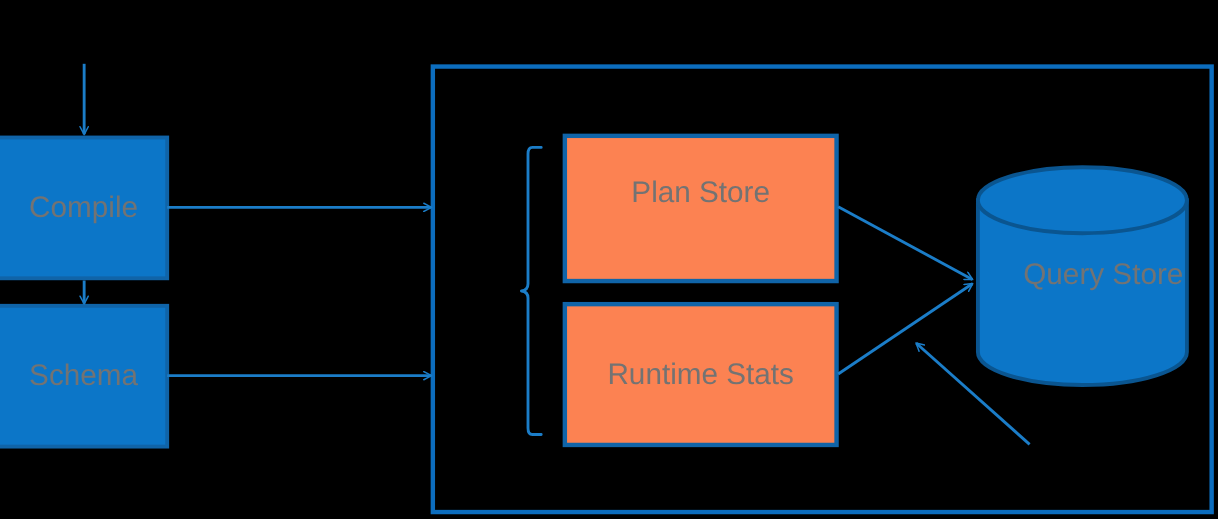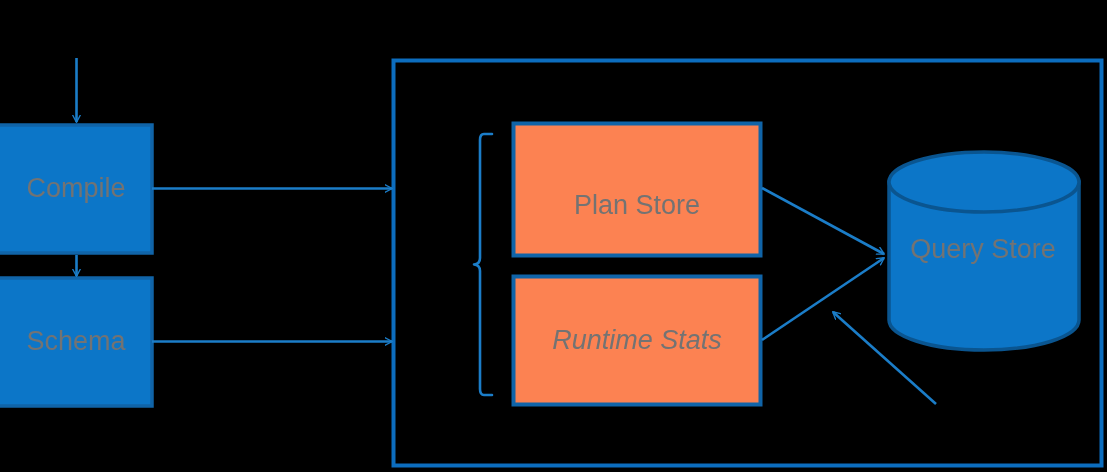--- a/index.html
+++ b/index.html
@@ -33,23 +33,23 @@
     justify-content: center;
     text-align: center;
     color: #737373;
     font-family: "Liberation Sans", sans-serif;
     font-weight: 400;
     pointer-events: none;
     line-height: 1.16;
   }
   .lbl-compile   { left: 0px;   top: 125px; width: 152px; height: 128px; font-size: 27px; }
   .lbl-execute   { left: 0px;   top: 278px; width: 152px; height: 128px; font-size: 27px; }
-  .lbl-planstore { left: 512px; top: 138px; width: 250px; height: 135px; font-size: 27px; border-radius: 16px; }
-  .lbl-runtime   { left: 512px; top: 275px; width: 250px; height: 131px; font-size: 27px; font-style: italic; }
-  .lbl-schema    { left: 888px; top: 170px; width: 190px; height: 160px; font-size: 27px; }
+  .lbl-planstore { left: 512px; top: 108px; width: 250px; height: 135px; font-size: 27px; border-radius: 16px; }
+  .lbl-runtime   { left: 512px; top: 275px; width: 250px; height: 131px; font-size: 27px; }
+  .lbl-schema    { left: 888px; top: 170px; width: 190px; height: 160px; font-size: 27px; padding-left: 20px; }
 </style>
 </head>
 <body>
 
 <div id="canvas">
 
   <svg id="svg-layer" viewBox="0 0 1107 472">
     <defs>
       <marker id="arrowOpen" viewBox="0 0 12 12" refX="10" refY="6" markerWidth="9" markerHeight="9" orient="auto-start-reverse" markerUnits="userSpaceOnUse">
         <path d="M 1 1 L 10.5 6 L 1 11" fill="none" stroke="#1B7DC8" stroke-width="1.8" stroke-linecap="round" stroke-linejoin="round"></path>

